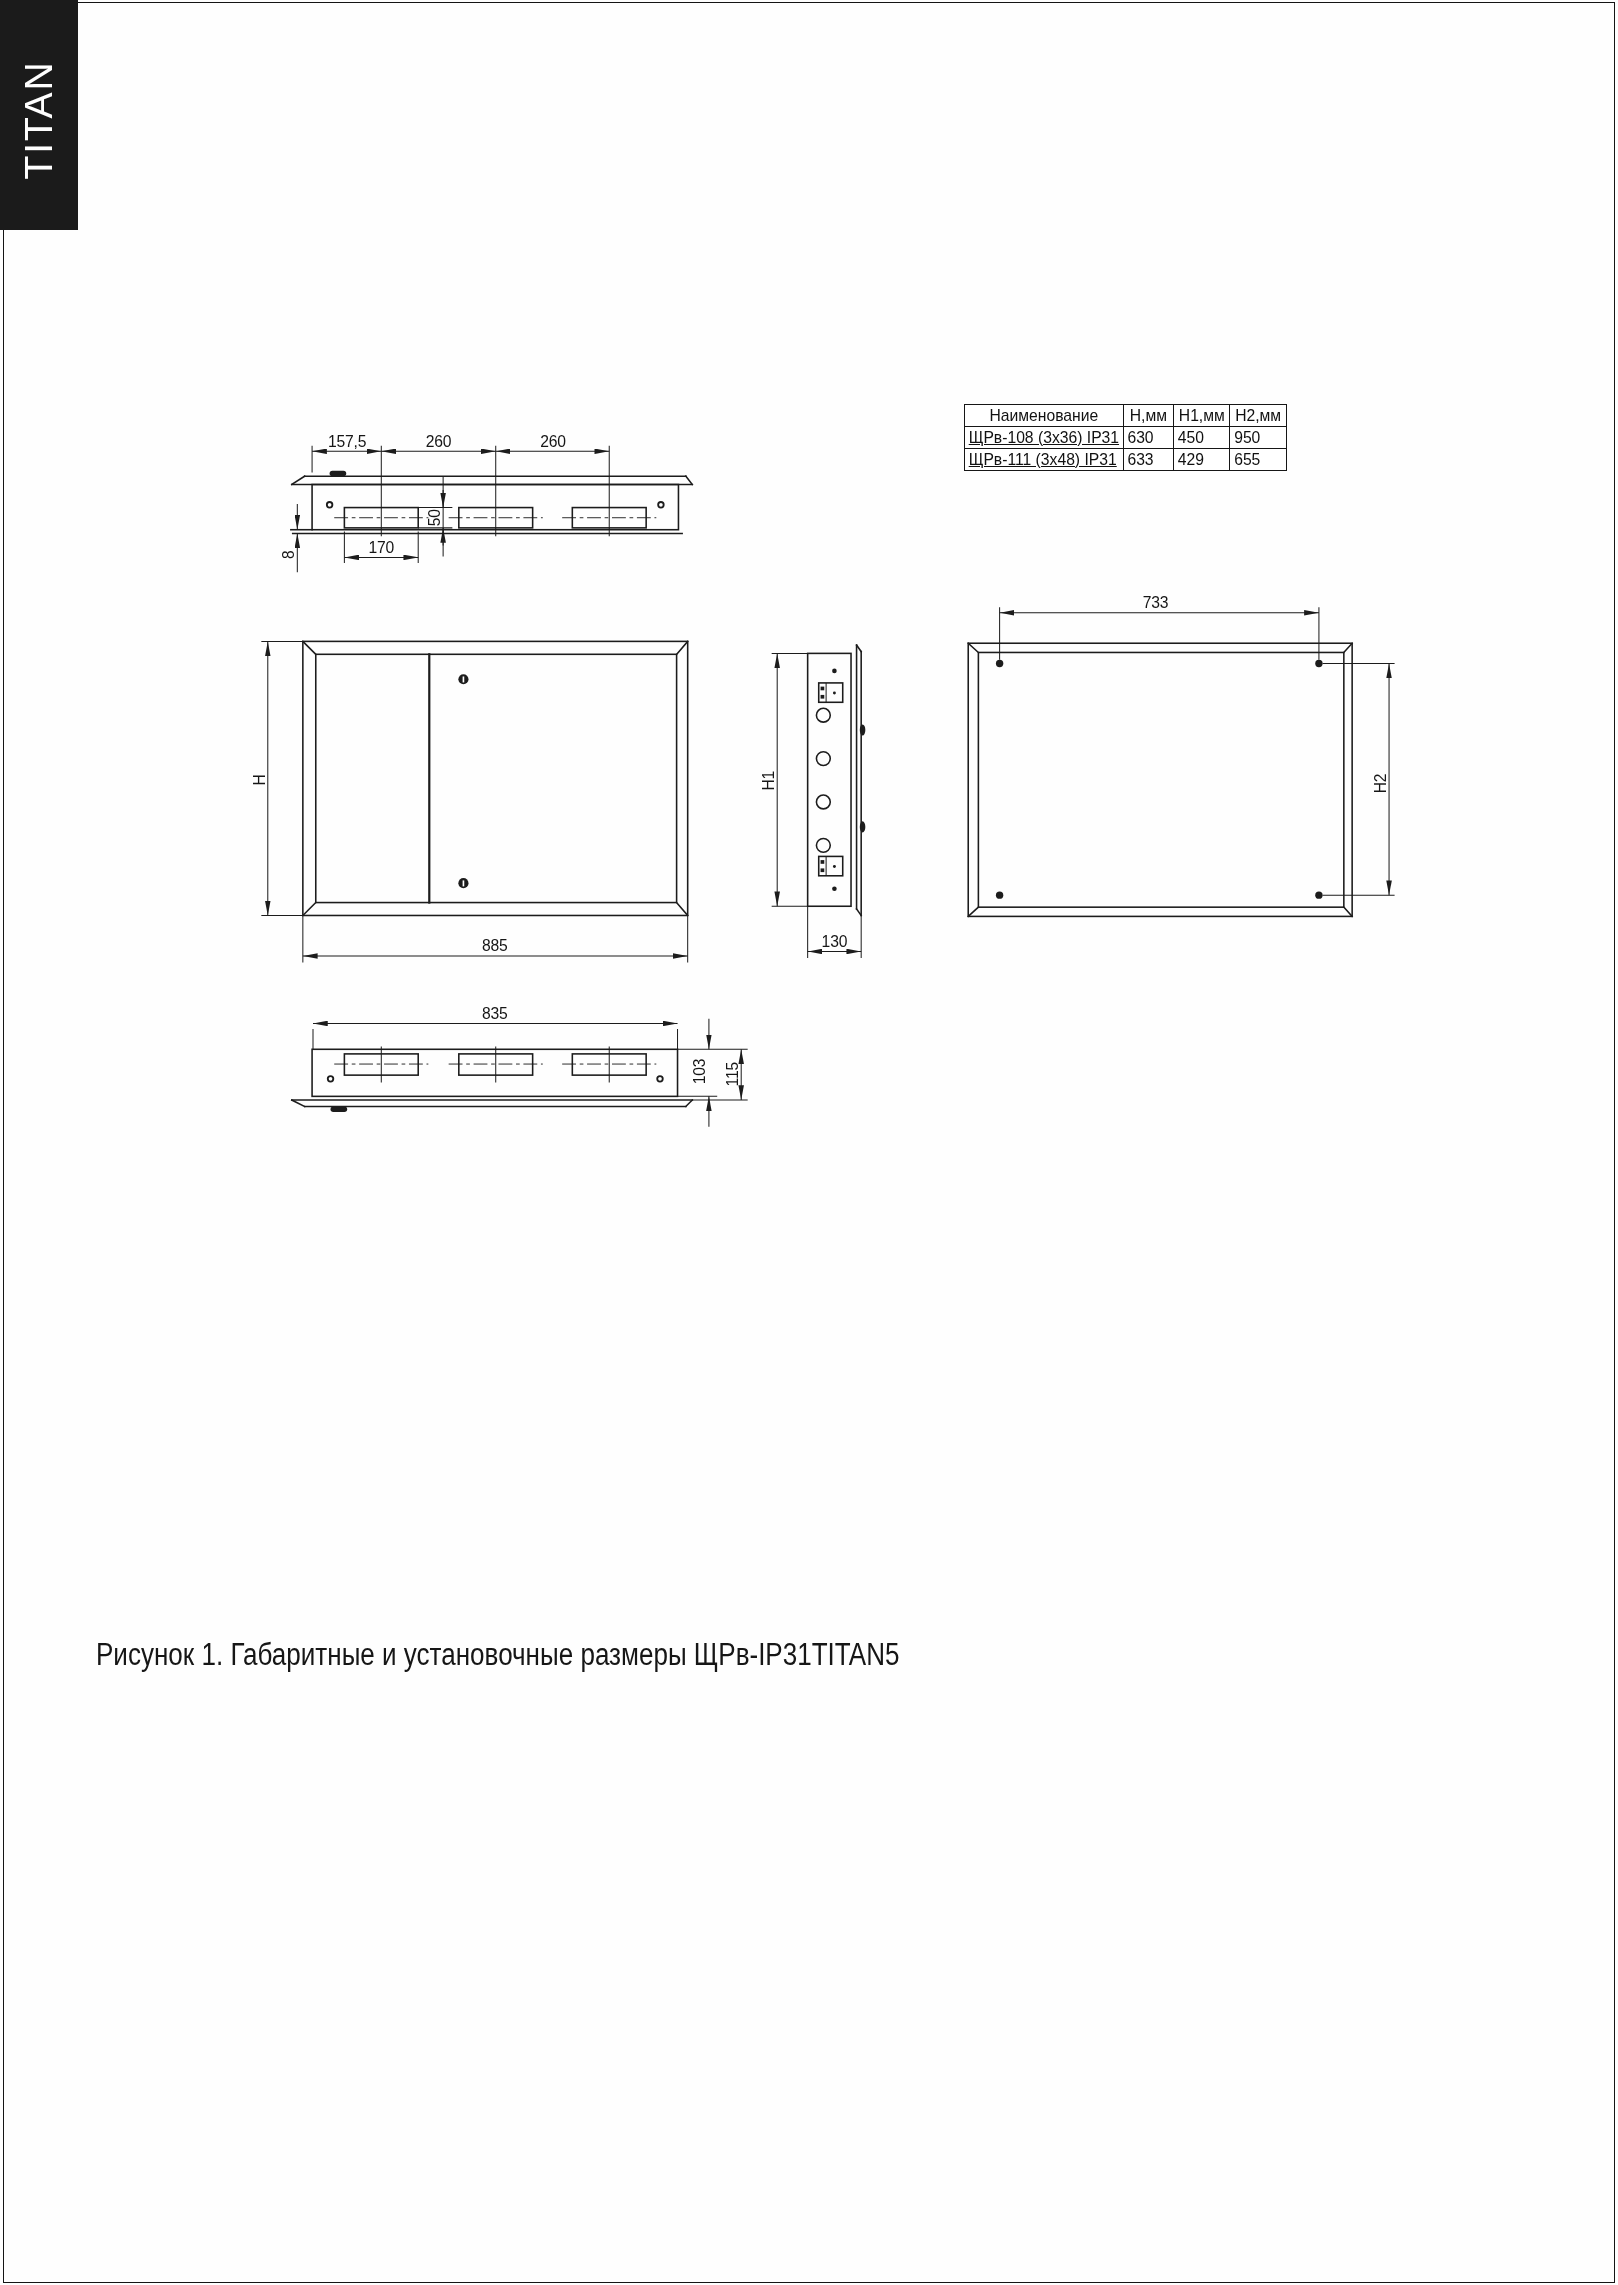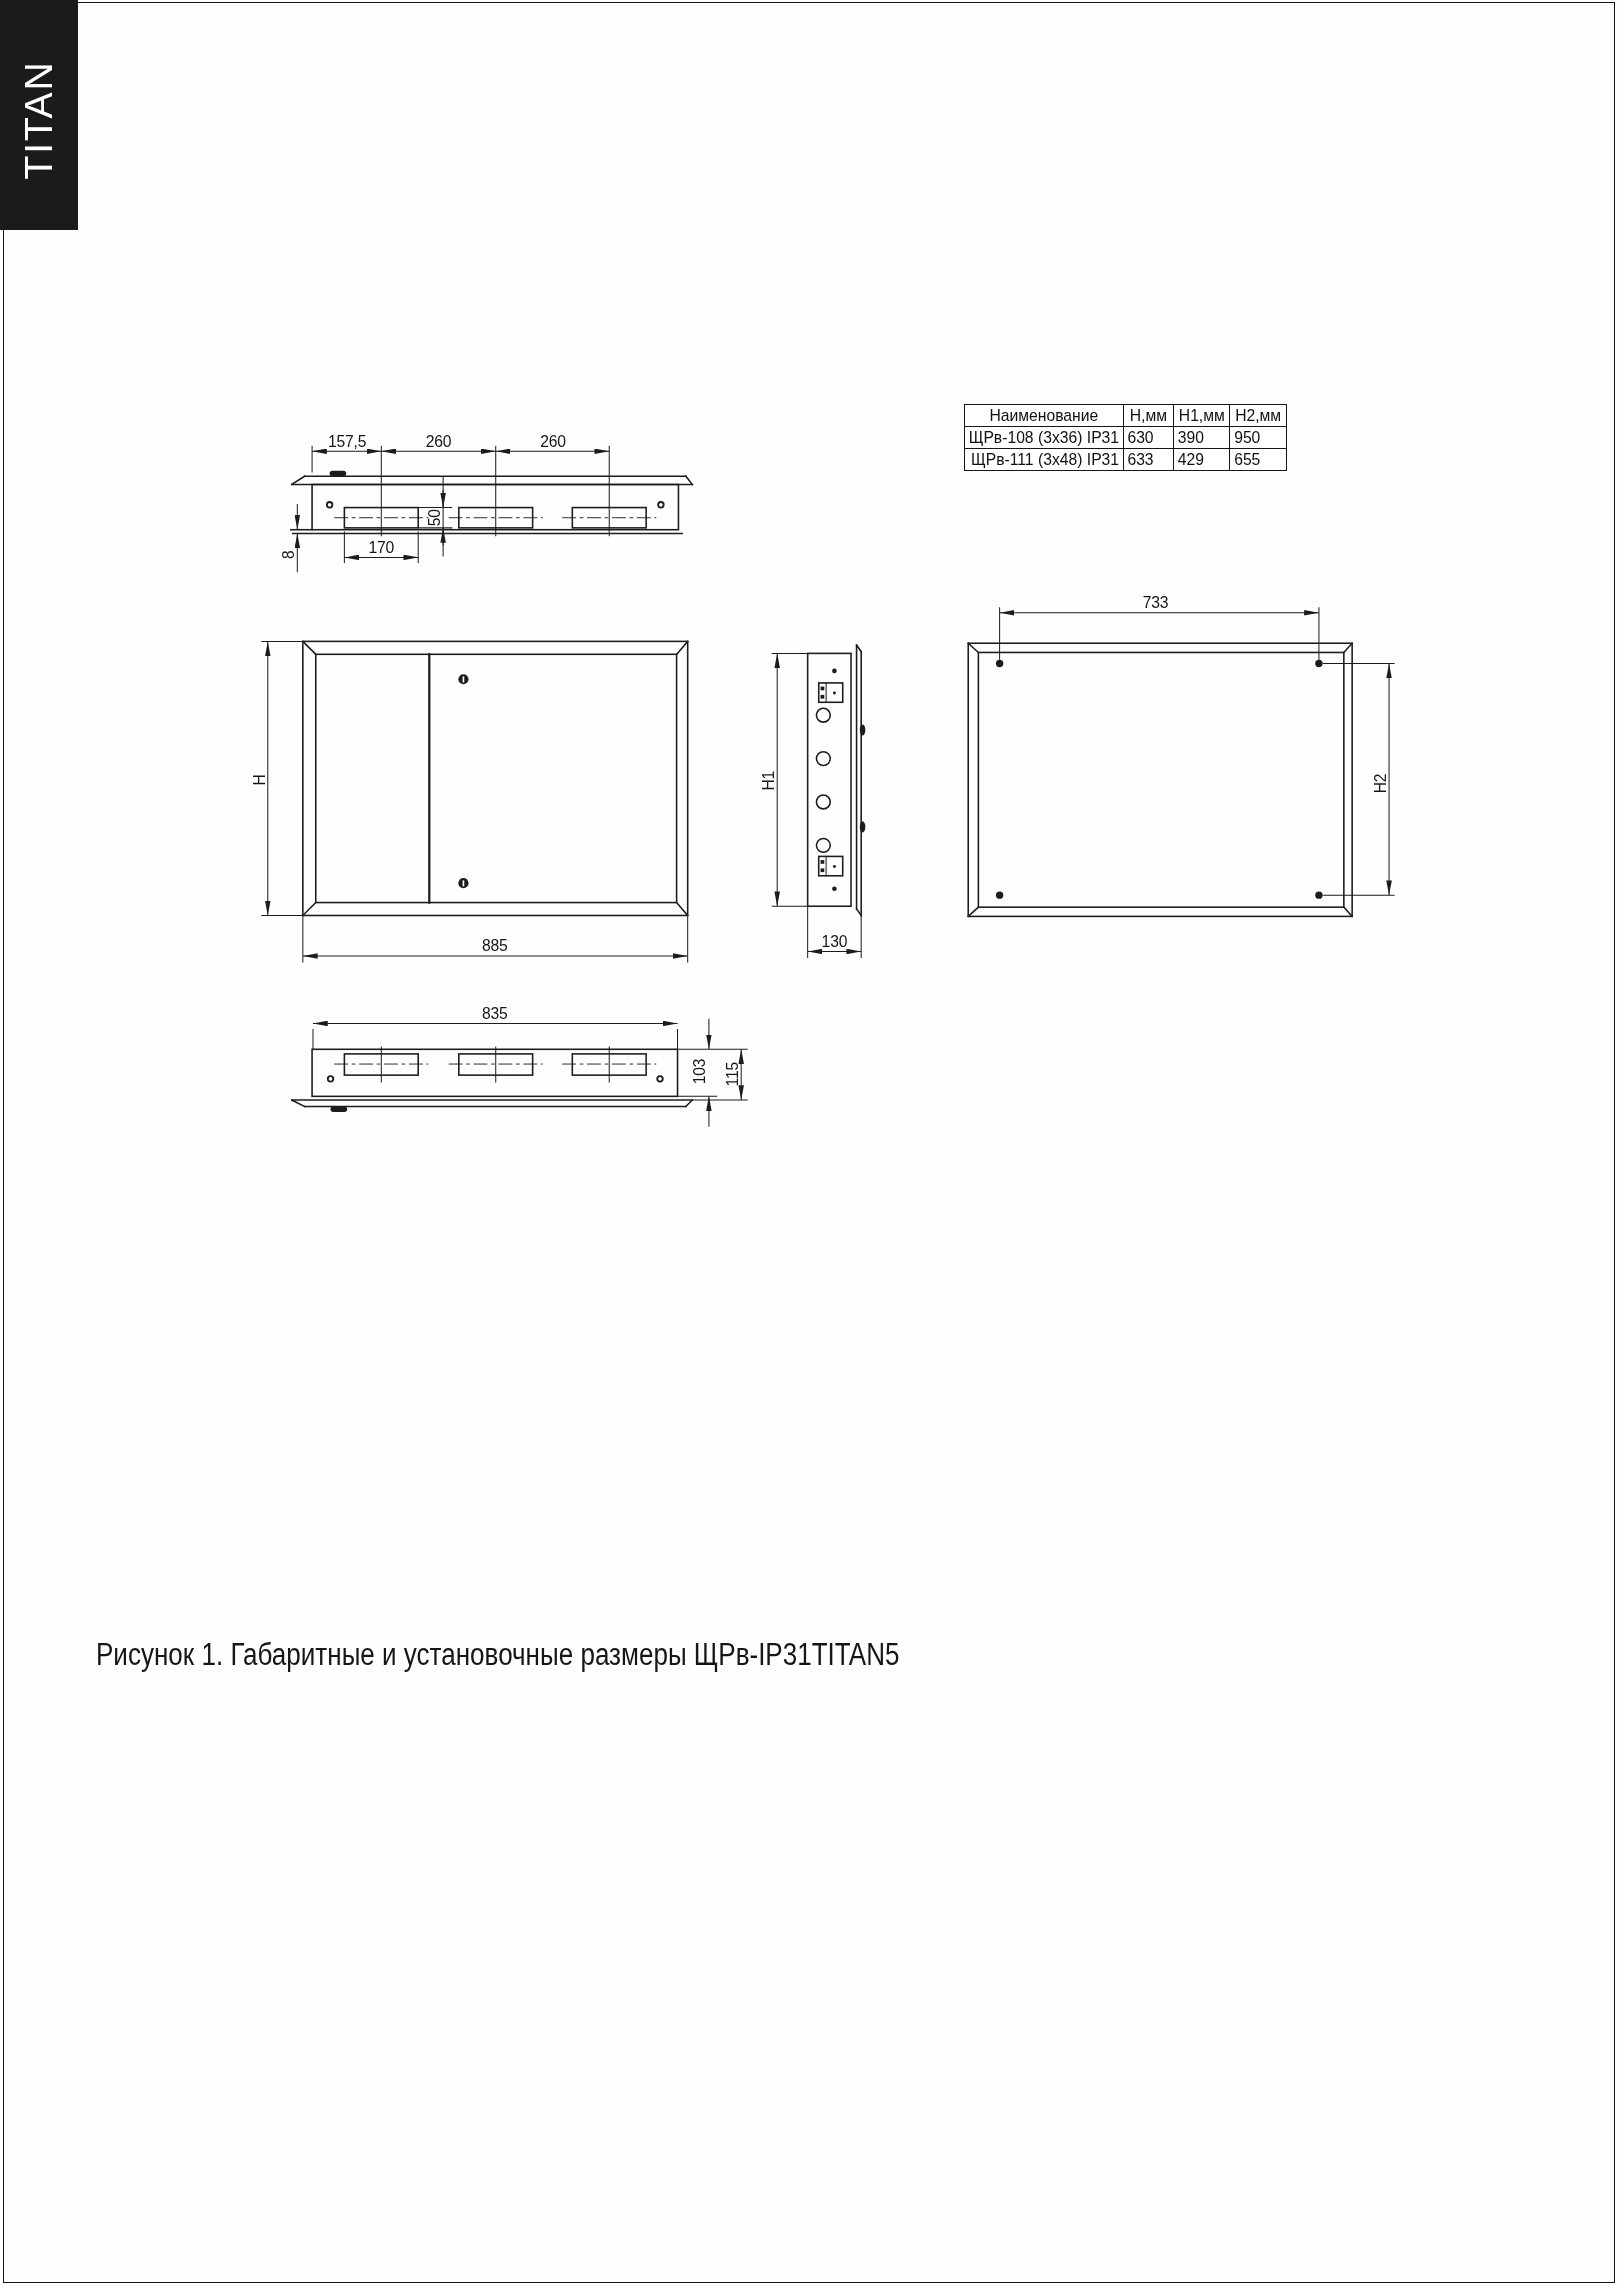--- a/index.html
+++ b/index.html
@@ -21,21 +21,21 @@
   }
   table.spec{
     position:absolute;left:964px;top:404px;border-collapse:collapse;
     font-size:15.7px;line-height:1;color:#111;background:#fff;
   }
   table.spec th,table.spec td{
     border:1.6px solid #161616;padding:0 3.7px;height:21px;white-space:nowrap;
   }
   table.spec th{font-weight:normal;text-align:center;}
   .w0{width:146px}.w1{width:42px}.w2{width:48px}.w3{width:48px}
-  td.name{text-align:right;}
+  td.name{text-align:left;text-decoration:underline;}
   td.num{text-align:left;}
   svg.drawing{position:absolute;left:0;top:0;}
   .ln{stroke:#1c1c1c;stroke-width:1.7;fill:none;stroke-linecap:square;}
   .tn{stroke:#1c1c1c;stroke-width:1.1;fill:none;stroke-linecap:butt;}
   .dash{stroke:#1c1c1c;stroke-width:1;fill:none;stroke-dasharray:15 4 4 4;}
   .fl{fill:#1c1c1c;stroke:none;}
   .ring{stroke:#1c1c1c;stroke-width:2;fill:none;}
   text.dim{font-family:"Liberation Sans",sans-serif;font-size:17px;fill:#161616;letter-spacing:-0.2px;}
   .caption{
     position:absolute;left:96px;top:1637px;font-size:31px;color:#161616;
@@ -58,21 +58,21 @@
         <th class="w0">Наименование</th>
         <th class="w1">Н,мм</th>
         <th class="w2">Н1,мм</th>
         <th class="w3">Н2,мм</th>
       </tr>
     </thead>
     <tbody>
       <tr>
         <td class="name">ЩРв-108 (3х36) IP31</td>
         <td class="num">630</td>
-        <td class="num">390</td>
+        <td class="num">450</td>
         <td class="num">950</td>
       </tr>
       <tr>
         <td class="name">ЩРв-111 (3х48) IP31</td>
         <td class="num">633</td>
         <td class="num">429</td>
         <td class="num">655</td>
       </tr>
     </tbody>
   </table>

